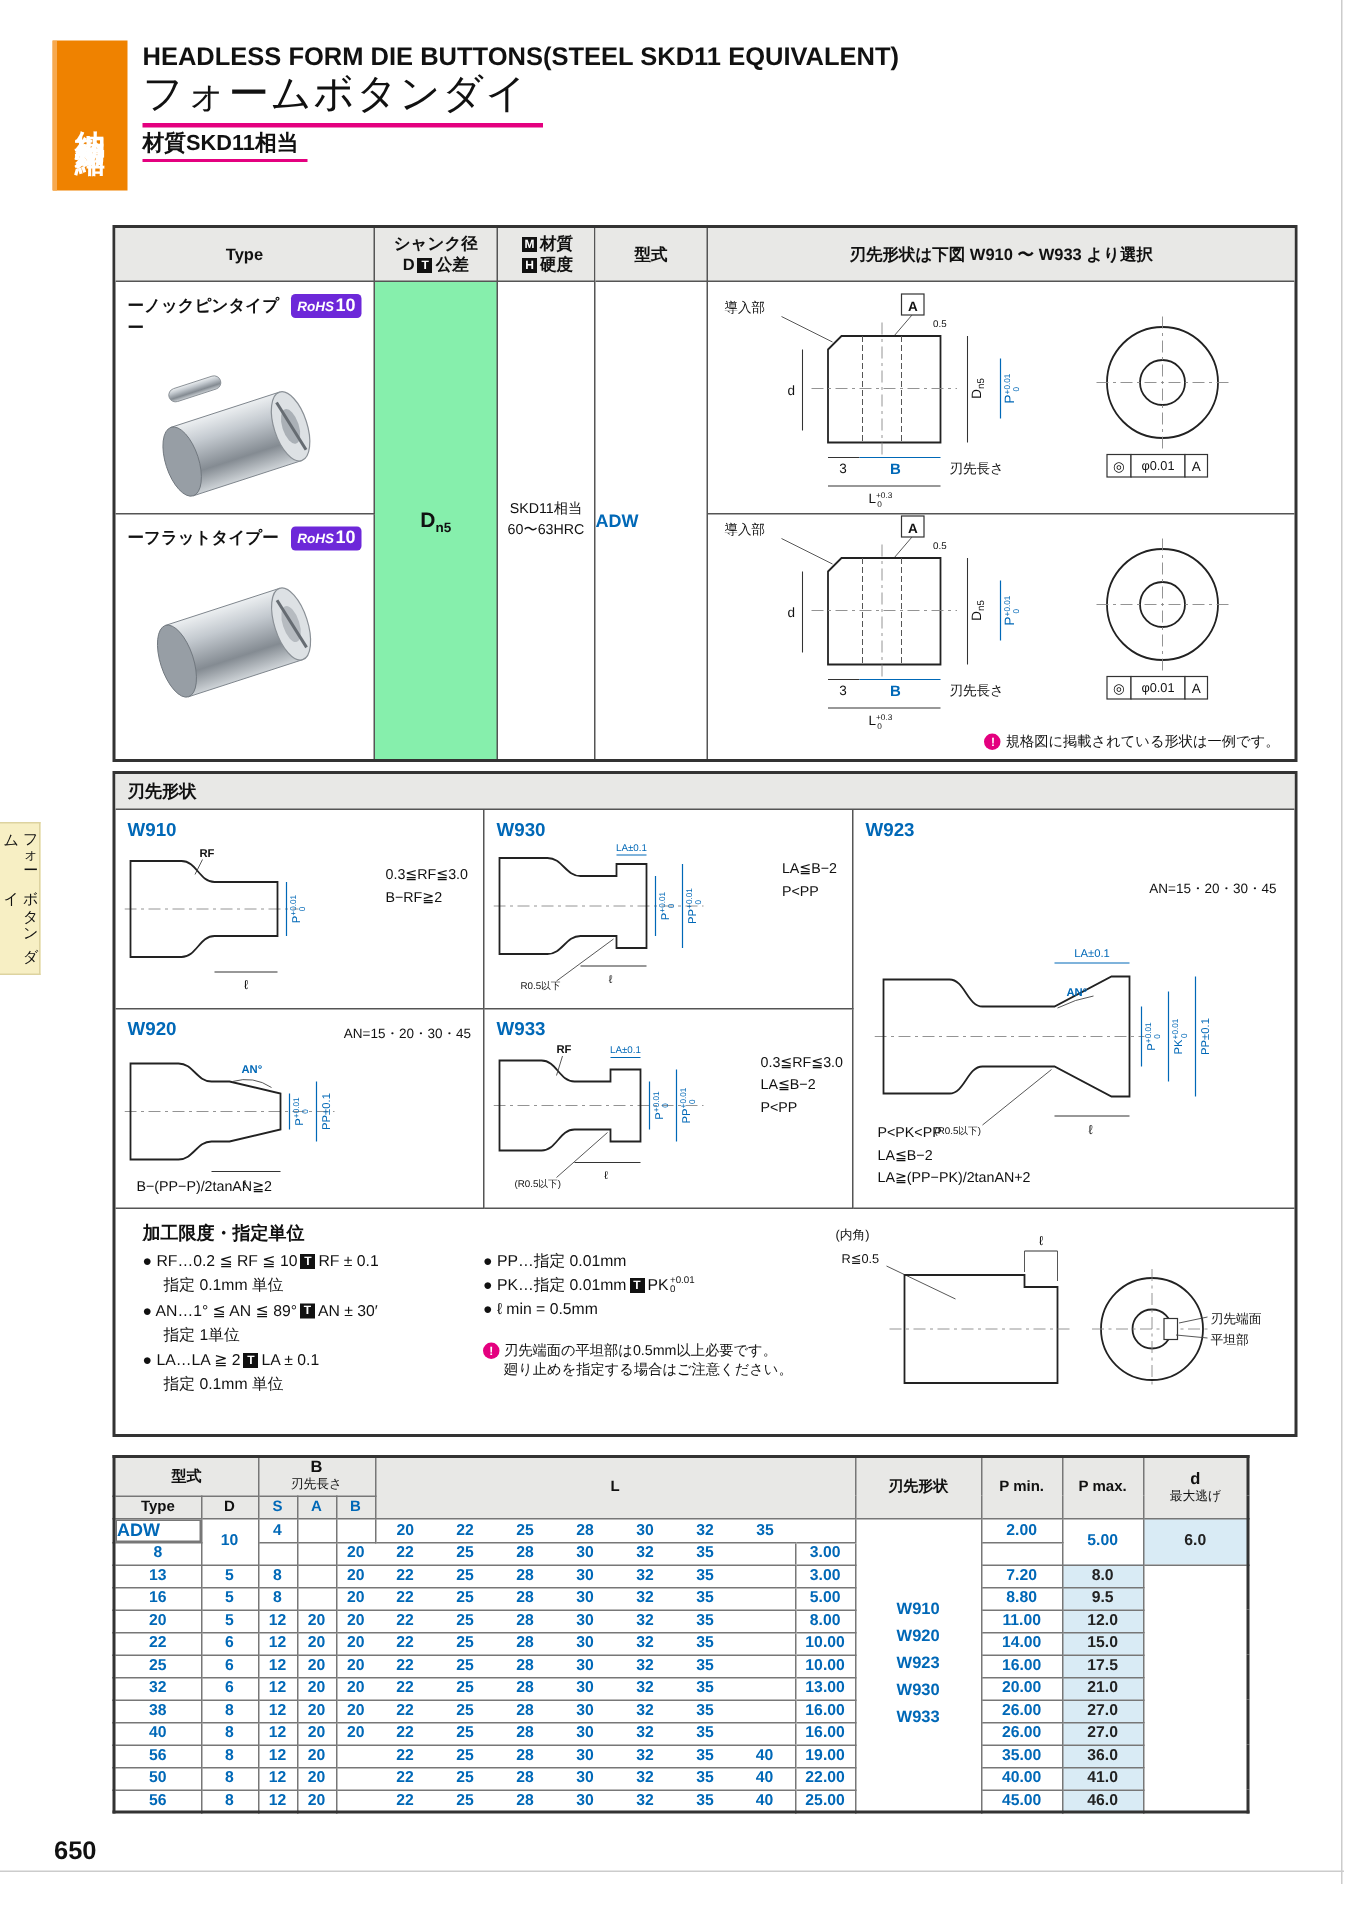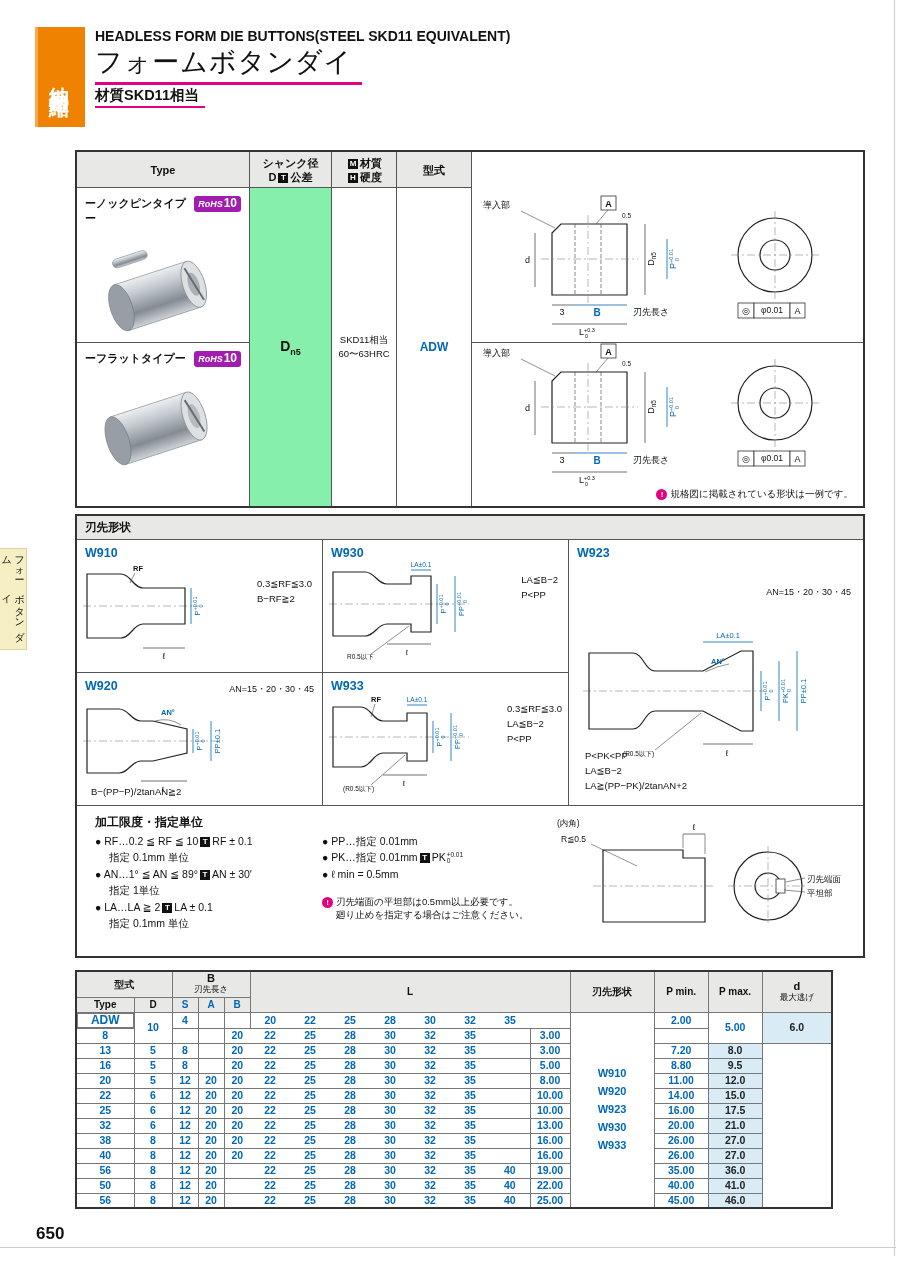--- a/index.html
+++ b/index.html
@@ -2,58 +2,58 @@
 <html><head>
 <meta charset="utf-8">
 <style>
   html,body{margin:0;padding:0;background:#fff;}
   .page{position:relative;width:900px;height:1271px;background:#fff;overflow:hidden;
         font-family:"Liberation Sans","DejaVu Sans",sans-serif;color:#111;}
   
   .delivery-badge{position:absolute;left:35px;top:27px;width:50px;height:100px;background:#EF8200;
         color:#fff;writing-mode:vertical-rl;display:flex;align-items:center;justify-content:center;
         font-size:20px;font-weight:bold;letter-spacing:3px;box-shadow:inset 3px 0 0 #F7A94F;}
-  .hdr-en{position:absolute;left:95px;top:28px;font-size:14px;font-weight:bold;}
+  .hdr-en{position:absolute;left:95px;top:28px;font-size:17px;font-weight:bold;}
   .hdr-ja{position:absolute;left:95px;top:44px;font-size:27px;font-weight:normal;letter-spacing:1px;
         border-bottom:3px solid #E4007F;padding:0 10px 2px 0;}
   .hdr-sub{position:absolute;left:95px;top:86px;font-size:14.5px;font-weight:bold;
         border-bottom:2px solid #E4007F;padding:0 6px 1px 0;}
   .side-tab{position:absolute;left:0;top:548px;width:27px;height:102px;background:#F7EFC4;
         border:1px solid #DDD3A0;border-left:none;writing-mode:vertical-rl;font-size:10px;
         display:flex;align-items:center;justify-content:center;line-height:13px;letter-spacing:1px;box-sizing:border-box;}
   .page-num{position:absolute;left:36px;top:1224px;font-size:17px;font-weight:bold;}
   .edge-r{position:absolute;right:5px;top:0;width:1px;height:1256px;background:#ccc;}
   .edge-b{position:absolute;left:0;top:1247px;width:896px;height:1px;background:#ccc;}
   
   .sq{display:inline-block;background:#111;color:#fff;font-size:8px;line-height:10px;width:10px;
       text-align:center;font-weight:bold;margin:0 2px;vertical-align:1px;}
   .cau{display:inline-block;width:11px;height:11px;border-radius:50%;background:#E4007F;color:#fff;
       font-size:8px;line-height:11px;text-align:center;font-weight:bold;margin-right:3px;flex:none;}
   .cau::before{content:"!";}
-  .rohs{background:#a21caf;color:#fff;border-radius:3px;padding:1px 4px;display:inline-flex;
+  .rohs{background:#6d28d9;color:#fff;border-radius:3px;padding:1px 4px;display:inline-flex;
       align-items:baseline;gap:1px;height:14px;}
   .rohs-txt{font-size:9px;font-weight:bold;font-style:italic;}
   .rohs-num{font-size:12px;font-weight:bold;line-height:12px;}
   .tolstack{display:inline-flex;flex-direction:column;font-size:6.5px;line-height:6.5px;
       vertical-align:middle;margin-left:1px;}
   
   .spec{position:absolute;left:75px;top:150px;width:790px;height:358px;border:2px solid #333;
       display:grid;grid-template-columns:173px 82px 65px 75px 1fr;grid-template-rows:36px 155px 140px 1fr;
       box-sizing:border-box;}
   .cell{border-right:1px solid #555;border-bottom:1px solid #555;box-sizing:border-box;position:relative;}
   .hd{background:#E8E8E6;display:flex;flex-direction:column;align-items:center;justify-content:center;
       font-size:11px;font-weight:bold;text-align:center;line-height:14px;}
   .c-hd-type{grid-area:1/1;} .c-hd-shank{grid-area:1/2;} .c-hd-mat{grid-area:1/3;}
   .c-hd-model{grid-area:1/4;} .c-hd-blade{grid-area:1/5;border-right:none;}
   .c-knock{grid-area:2/1;} .c-flat{grid-area:3/1/5/2;border-bottom:none;}
   .c-shank{grid-area:2/2/5/3;background:#86efac;border-bottom:none;display:flex;align-items:center;
       justify-content:center;font-size:14px;font-weight:bold;}
   .c-mat{grid-area:2/3/5/4;border-bottom:none;display:flex;flex-direction:column;align-items:center;
       justify-content:center;font-size:9.5px;line-height:14px;}
-  .c-model{grid-area:2/4/5/5;border-bottom:none;display:flex;align-items:center;justify-content:center;
+  .c-model{grid-area:2/4/5/5;border-bottom:none;display:flex;align-items:center;
       font-size:16px;font-weight:bold;color:#0068B7;}
   .c-draw1{grid-area:2/5;border-right:none;display:flex;align-items:center;justify-content:center;}
   .c-draw2{grid-area:3/5;border-right:none;border-bottom:none;display:flex;align-items:center;justify-content:center;}
   .c-note{grid-area:4/5;border:none;display:flex;align-items:center;justify-content:flex-end;
       padding-right:10px;font-size:9.5px;}
   .type-cell{padding:8px 8px;}
   .type-label-row{display:flex;justify-content:space-between;align-items:flex-start;}
   .type-label{font-size:11px;font-weight:bold;}
   .photo-wrap{display:flex;justify-content:center;margin-top:2px;}
   
@@ -132,20 +132,23 @@
       <span>シャンク径</span>
       <span><span>D</span><span class="sq">T</span><span>公差</span></span>
     </div>
     <div class="cell hd c-hd-mat">
       <span><span class="sq">M</span><span>材質</span></span>
       <span><span class="sq">H</span><span>硬度</span></span>
     </div>
     <div class="cell hd c-hd-model">
         <span>型式</span>
       </div>
+    <div class="cell hd c-hd-blade">
+        <span>刃先形状は下図 W910 〜 W933 より選択</span>
+      </div>
 
     <div class="cell c-knock type-cell">
       <div class="type-label-row">
         <span class="type-label">ーノックピンタイプー</span>
         <span class="rohs">
             <span class="rohs-txt">RoHS</span>
             <span class="rohs-num">10</span>
           </span>
       </div>
       <div class="photo-wrap">

